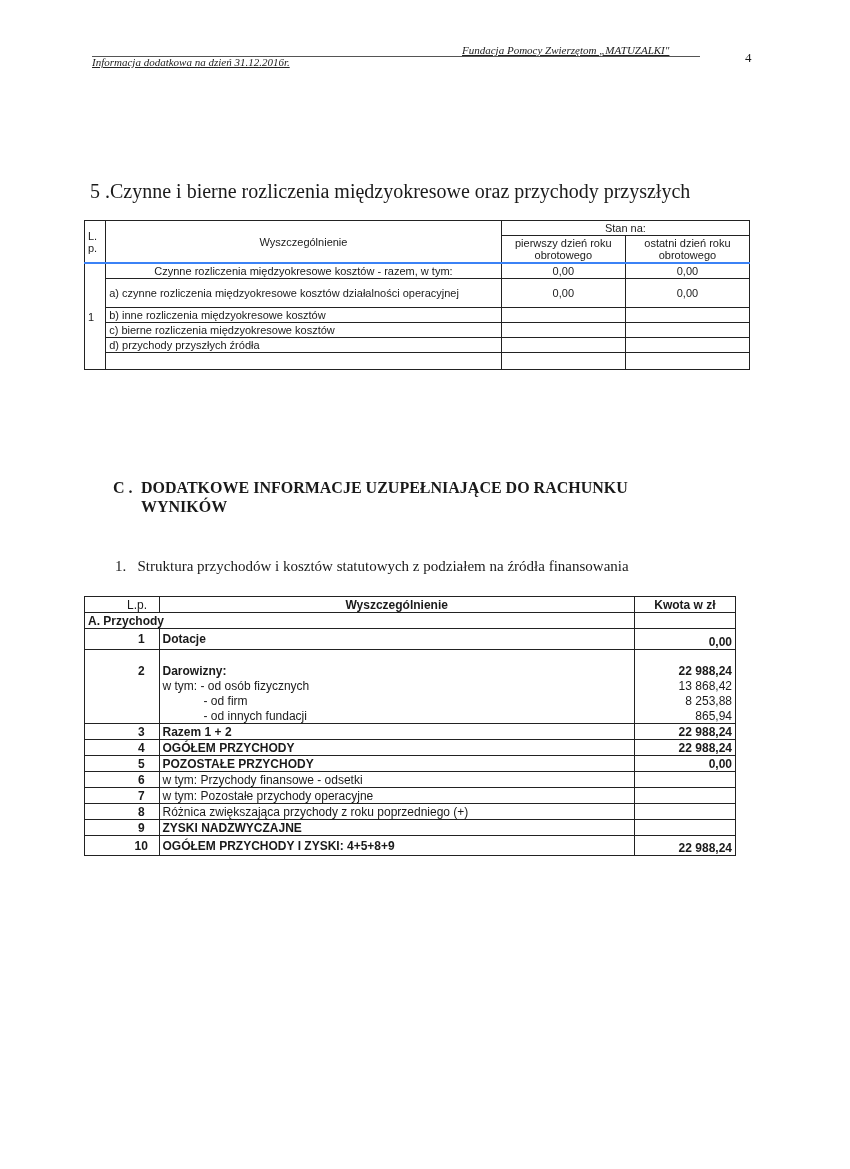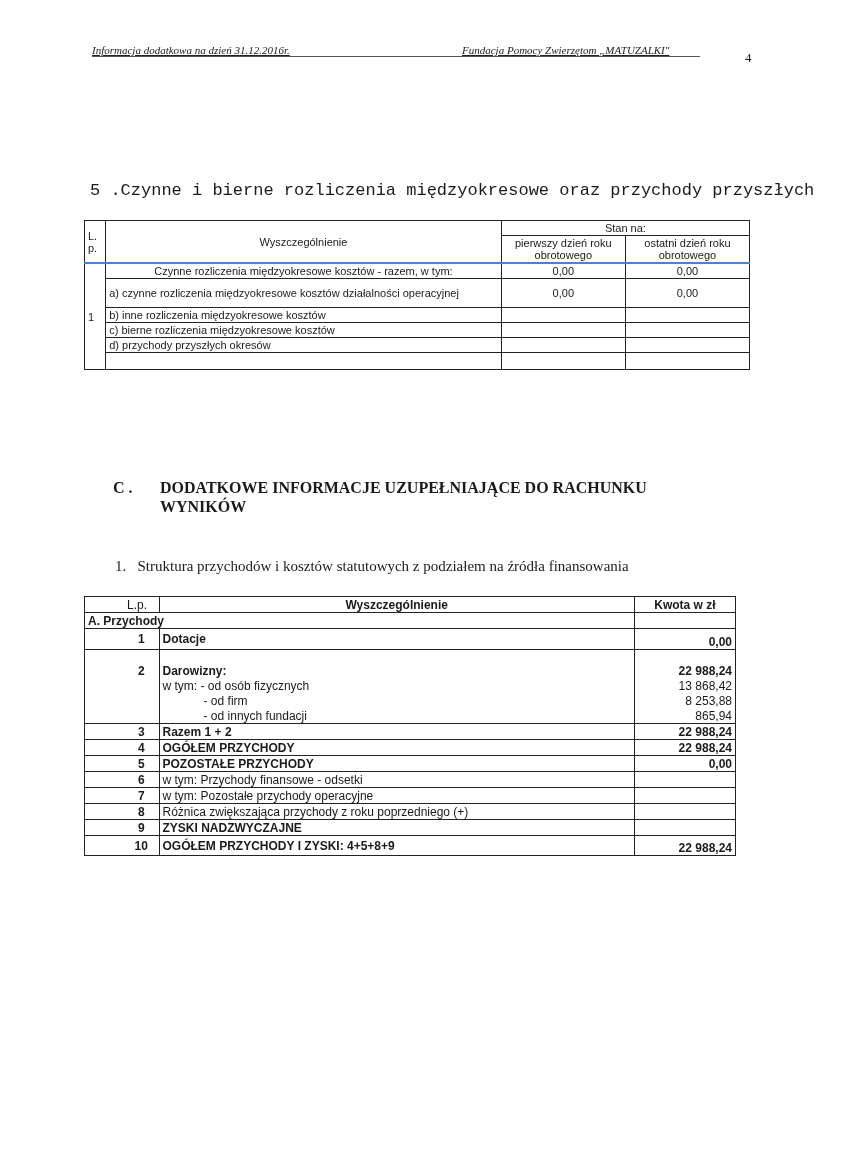--- a/index.html
+++ b/index.html
@@ -8,21 +8,21 @@
       font-family: "Liberation Sans", sans-serif; color: #1a1a1a;
     }
     .abs { position: absolute; }
     .header-left, .header-right {
       font-family: "Liberation Serif", serif; font-style: italic; font-size: 11px;
       text-decoration: underline; color: #222;
     }
     .header-rule { position: absolute; left: 92px; top: 56px; width: 608px; height: 1px; background: #555; }
     .page-num { font-family: "Liberation Serif", serif; font-size: 13px; }
 
-    .section-title { font-family: Liberation Mono, monospace; font-size: 17px; line-height: 18px; }
+    .section-title { font-family: Liberation Serif, serif; font-size: 20px; line-height: 18px; }
 
     table { border-collapse: collapse; }
     .t1 { position: absolute; left: 84px; top: 220px; width: 666px; font-size: 11px; }
     .t1 td { border: 1px solid #222; padding: 0 3px; height: 14px; line-height: 12px; }
     .t1 .c-lp { width: 14px; text-align: left; vertical-align: middle; }
     .t1 .c-desc { width: 385px; }
     .t1 .c-v1 { width: 116px; text-align: center; }
     .t1 .c-v2 { width: 116px; text-align: center; }
     .t1 .hdr { text-align: center; }
     .t1 .thick-top td { border-top: 2px solid #3b82f6; }
@@ -33,21 +33,21 @@
     .t2 { position: absolute; left: 84px; top: 596px; width: 652px; font-size: 12px; }
     .t2 td { border: 1px solid #222; padding: 0 3px; height: 15px; line-height: 14px; }
     .t2 .c-lp { width: 30px; text-align: center; font-weight: bold; padding-left: 42px; }
     .t2 .c-desc { width: 490px; }
     .t2 .c-amt { width: 104px; text-align: right; }
     .t2 .b { font-weight: bold; }
   </style>
 </head>
 <body>
 
-<div class="abs header-left" style="left:92px; top:44px;">Informacja dodatkowa na dzień 31.12.2016r.</div>
+<div class="abs header-left" style="left:92px; top:56px;">Informacja dodatkowa na dzień 31.12.2016r.</div>
 <div class="abs header-right" style="left:462px; top:44px;">Fundacja Pomocy Zwierzętom „MATUZALKI"</div>
 <div class="header-rule"></div>
 <div class="abs page-num" style="left:745px; top:50px;">4</div>
 
 <div class="abs section-title" style="left:90px; top:182px;">
   <div>5 .Czynne i bierne rozliczenia międzyokresowe oraz przychody przyszłych</div>
 </div>
 
 <table class="t1">
   <tbody>
@@ -75,34 +75,34 @@
     <td class="c-desc">b) inne rozliczenia międzyokresowe kosztów</td>
     <td class="c-v1"></td>
     <td class="c-v2"></td>
   </tr>
   <tr>
     <td class="c-desc">c) bierne rozliczenia międzyokresowe kosztów</td>
     <td class="c-v1"></td>
     <td class="c-v2"></td>
   </tr>
   <tr>
-    <td class="c-desc">d) przychody przyszłych okresów</td>
+    <td class="c-desc">d) przychody przyszłych źródła</td>
     <td class="c-v1"></td>
     <td class="c-v2"></td>
   </tr>
   <tr>
     <td class="c-desc" style="height:16px;"></td>
     <td class="c-v1"></td>
     <td class="c-v2"></td>
   </tr>
 </tbody>
   </table>
 
 <div class="abs c-heading" style="left:113px; top:478px;">C .</div>
-<div class="abs c-heading" style="left:160px; top:478px;">
+<div class="abs c-heading" style="left:141px; top:478px;">
   <div>DODATKOWE INFORMACJE UZUPEŁNIAJĄCE DO RACHUNKU</div>
   <div>WYNIKÓW</div>
 </div>
 
 <div class="abs sub-heading" style="left:115px; top:558px; white-space:pre;">1.   Struktura przychodów i kosztów statutowych z podziałem na źródła finansowania</div>
 
 <table class="t2">
   <tbody>
       <tr>
     <td class="c-lp" style="font-weight:normal; text-align:left;">L.p.</td>

